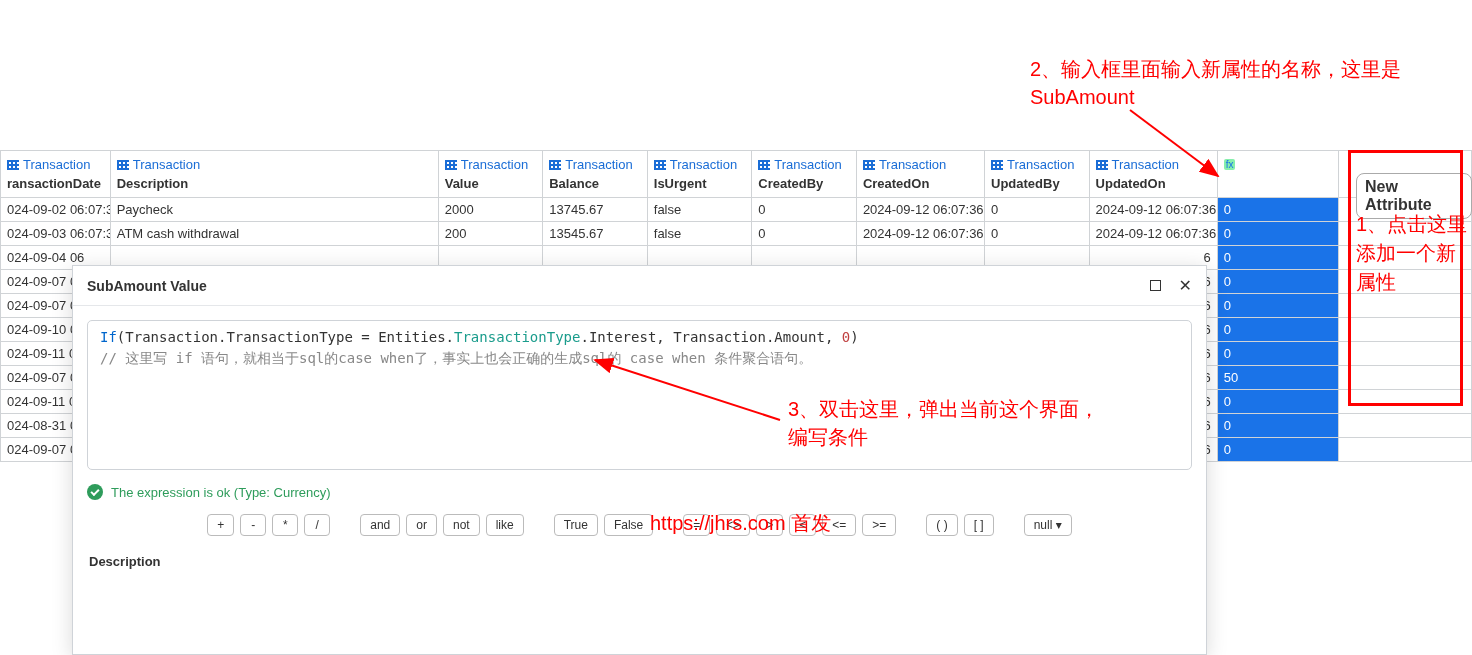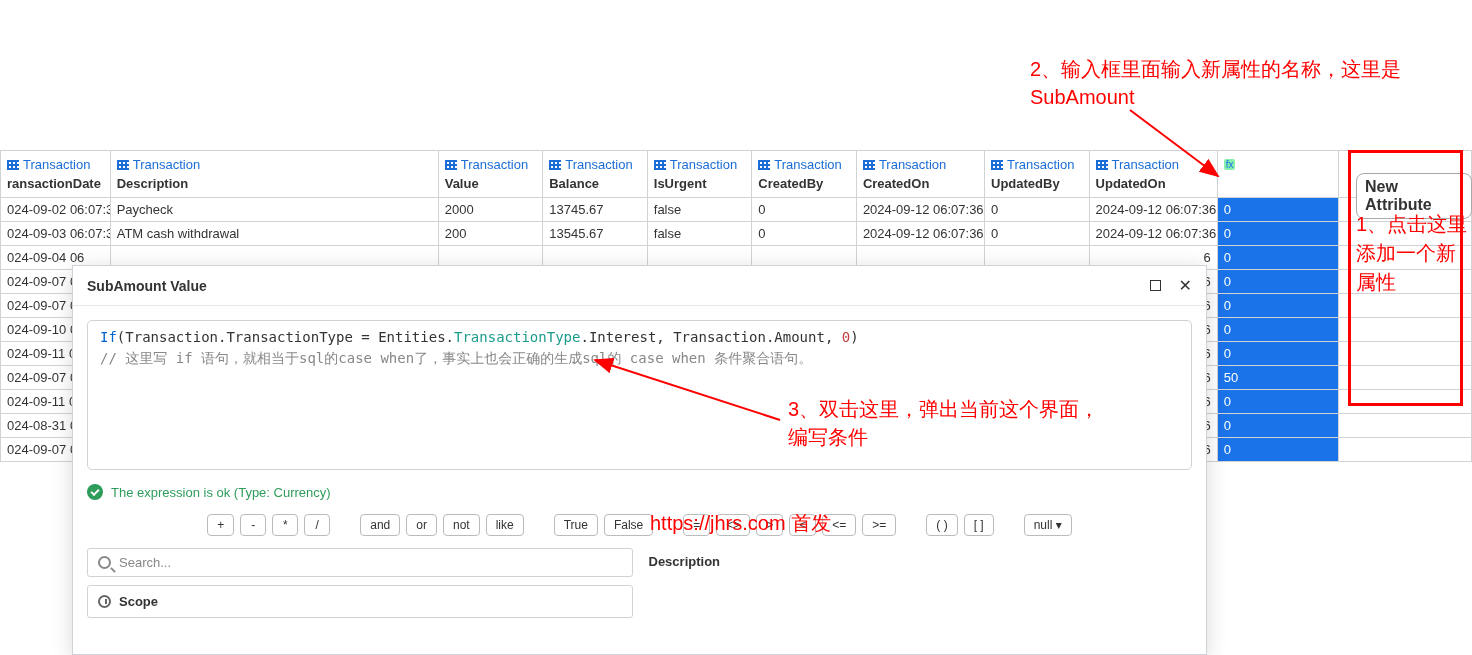--- a/index.html
+++ b/index.html
@@ -334,30 +334,20 @@
       <span class="op-btn">&lt;</span>
       <span class="op-btn">&lt;=</span>
       <span class="op-btn">&gt;=</span>
       <span class="op-gap"></span>
       <span class="op-btn">( )</span>
       <span class="op-btn">[ ]</span>
       <span class="op-gap"></span>
       <span class="op-btn">null ▾</span>
     </div>
   <div class="bottom-panels">
-    <div class="panel-left">
-      <div class="search-box">
-        <span class="mag"></span>
-        <span style="color:#888">Search...</span>
-      </div>
-      <div class="scope-box">
-        <span class="clock"></span>
-        <span>Scope</span>
-      </div>
-    </div>
     <div class="panel-right">
       <div class="desc-label">Description</div>
     </div>
   </div>
 </div>
 
 <div class="mid-annotation">
   <div>3、双击这里，弹出当前这个界面，</div>
   <div>编写条件</div>
 </div>

